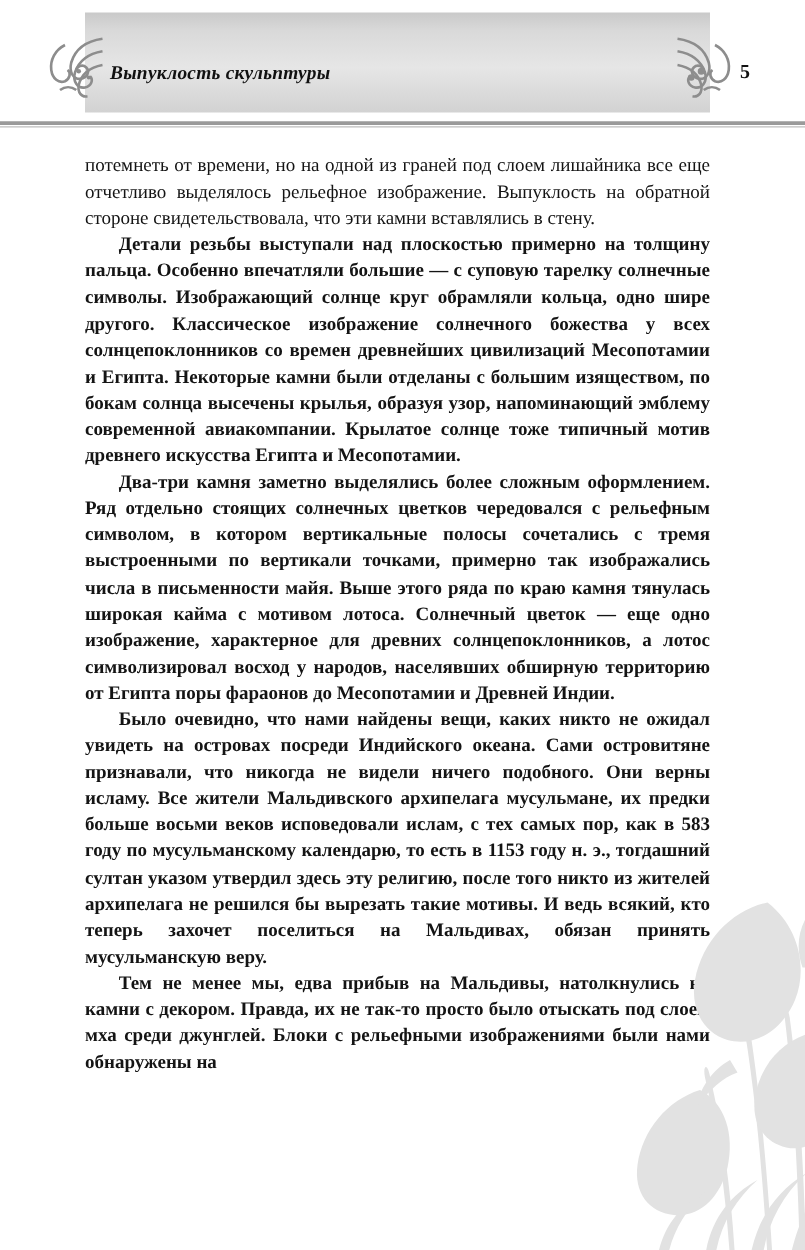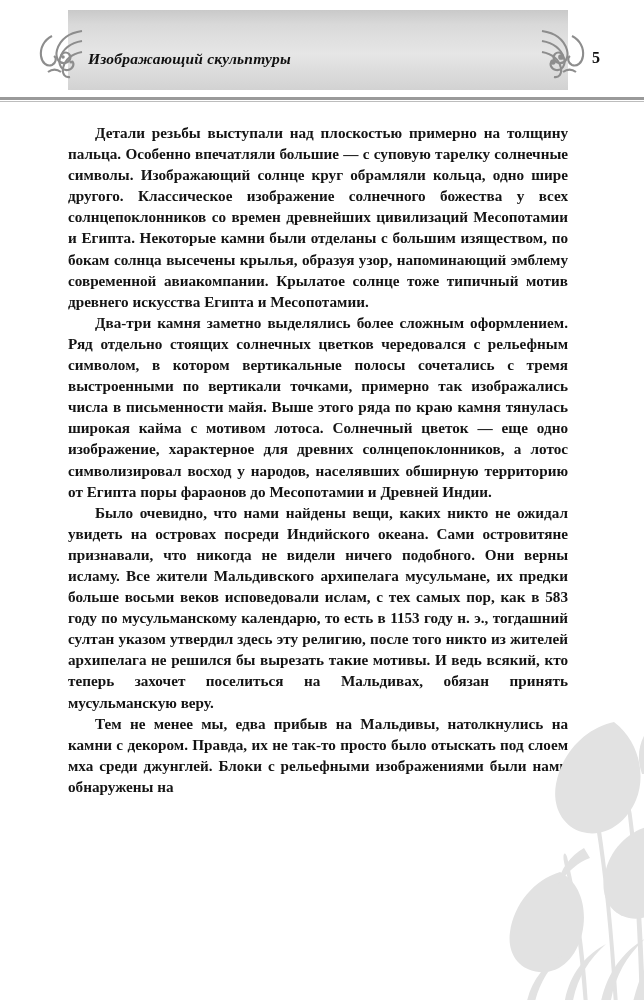--- a/index.html
+++ b/index.html
@@ -130,27 +130,28 @@
         <path d="M44 13 C32 15 25 21 22 30 C20 37 24 43 30 42 C35 41 37 36 34 33"></path>
         <path d="M44 24 C33 26 27 32 25 40 C24 46 27 50 32 49"></path>
         <path d="M14 8 C6 12 2 20 3 28 C4 35 9 39 14 37 C18 35 19 30 16 28"></path>
         <path d="M10 44 C14 41 19 41 23 44"></path>
         <circle cx="25" cy="29" r="1.8" fill="#8d8d8d"></circle>
         <circle cx="33" cy="34" r="1.6" fill="#8d8d8d"></circle>
       </g>
     </svg>
   </div>
 
-  <div class="running-head">Изображающий скульптуры</div>
+  <div class="running-head">Выпуклость скульптуры</div>
   <div class="folio">5</div>
 
   <div class="header-rule"></div>
   <div class="header-rule2"></div>
 
   <div class="body-col">
+    <p>потемнеть от времени, но на одной из граней под слоем лишайника все еще отчетливо выделялось рельефное изображение. Выпуклость на обратной стороне свидетельствовала, что эти камни вставлялись в стену.</p>
     <p class="indent">Детали резьбы выступали над плоскостью примерно на толщину пальца. Особенно впечатляли большие — с суповую тарелку солнечные символы. Изображающий солнце круг обрамляли кольца, одно шире другого. Классическое изображение солнечного божества у всех солнцепоклонников со времен древнейших цивилизаций Месопотамии и Египта. Некоторые камни были отделаны с большим изяществом, по бокам солнца высечены крылья, образуя узор, напоминающий эмблему современной авиакомпании. Крылатое солнце тоже типичный мотив древнего искусства Египта и Месопотамии.</p>
     <p class="indent">Два-три камня заметно выделялись более сложным оформлением. Ряд отдельно стоящих солнечных цветков чередовался с рельефным символом, в котором вертикальные полосы сочетались с тремя выстроенными по вертикали точками, примерно так изображались числа в письменности майя. Выше этого ряда по краю камня тянулась широкая кайма с мотивом лотоса. Солнечный цветок — еще одно изображение, характерное для древних солнцепоклонников, а лотос символизировал восход у народов, населявших обширную территорию от Египта поры фараонов до Месопотамии и Древней Индии.</p>
     <p class="indent">Было очевидно, что нами найдены вещи, каких никто не ожидал увидеть на островах посреди Индийского океана. Сами островитяне признавали, что никогда не видели ничего подобного. Они верны исламу. Все жители Мальдивского архипелага мусульмане, их предки больше восьми веков исповедовали ислам, с тех самых пор, как в 583 году по мусульманскому календарю, то есть в 1153 году н. э., тогдашний султан указом утвердил здесь эту религию, после того никто из жителей архипелага не решился бы вырезать такие мотивы. И ведь всякий, кто теперь захочет поселиться на Мальдивах, обязан принять мусульманскую веру.</p>
     <p class="indent">Тем не менее мы, едва прибыв на Мальдивы, натолкнулись на камни с декором. Правда, их не так-то просто было отыскать под слоем мха среди джунглей. Блоки с рельефными изображениями были нами обнаружены на</p>
   </div>
 
   <div class="foliage">
     <svg viewBox="0 0 190 330" width="190" height="330" xmlns="http://www.w3.org/2000/svg">
       <g fill="#e2e2e2">
 

